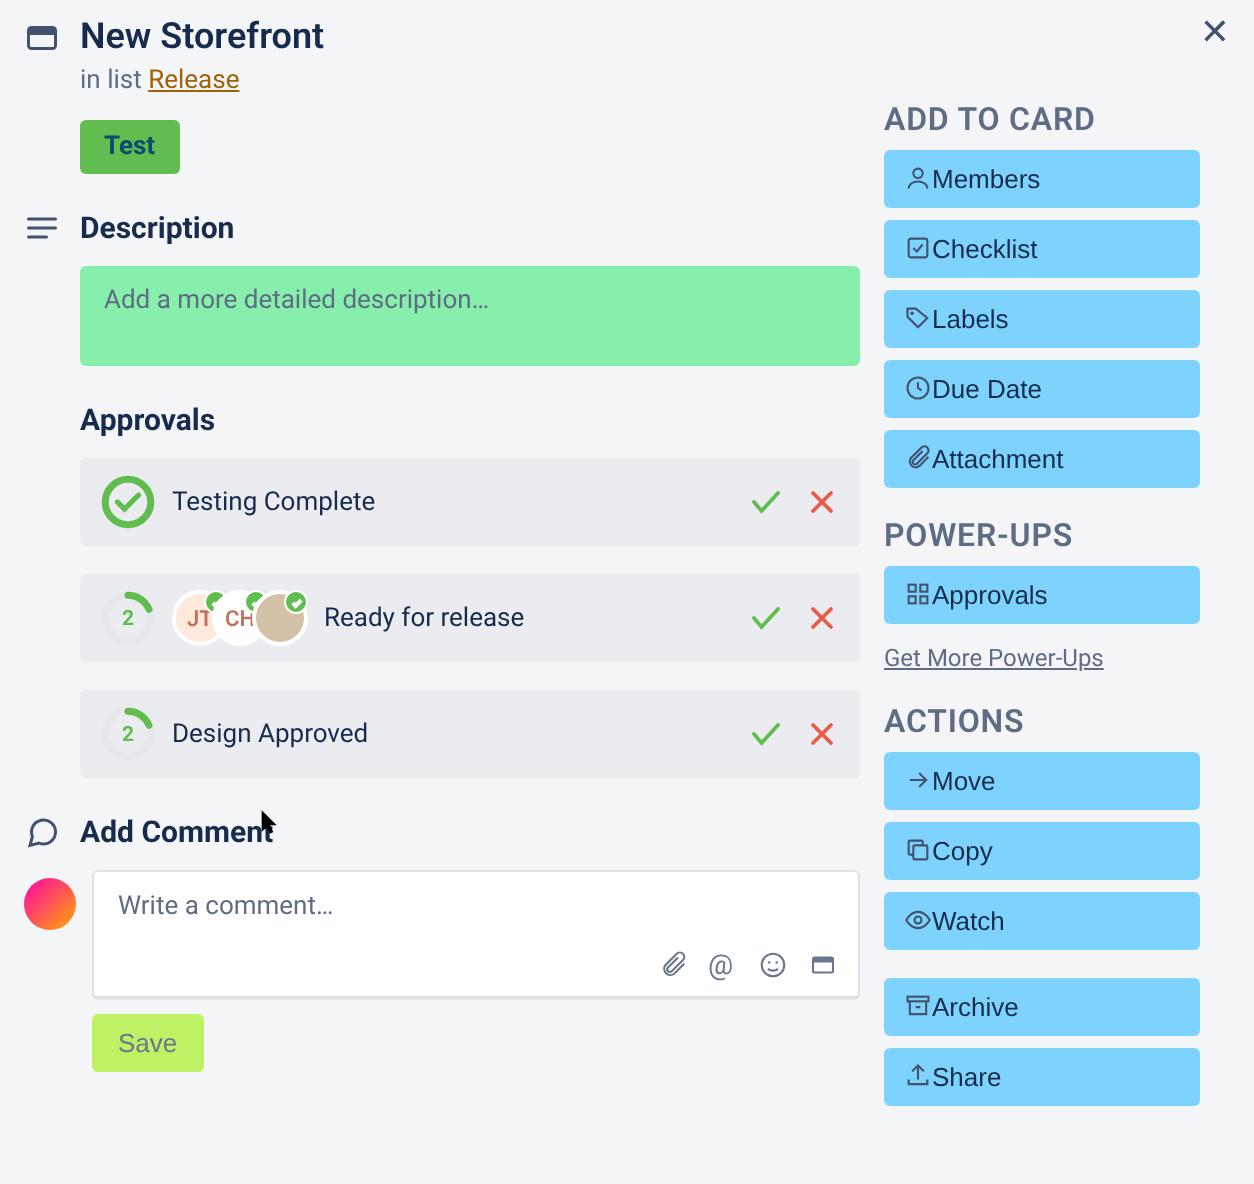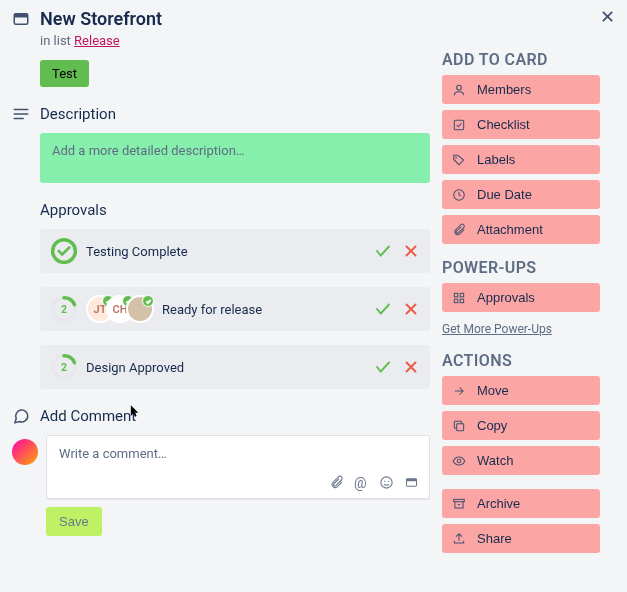--- a/index.html
+++ b/index.html
@@ -14,40 +14,40 @@
 }
 .container { display: flex; padding: 8px 27px 12px 12px; gap: 12px; }
 .main { flex: 1; min-width: 0; }
 .sidebar { width: 158px; flex-shrink: 0; margin-top: 42px; }
 
 
 .header { display: flex; align-items: flex-start; gap: 10px; margin-bottom: 12px; }
 .header-icon { width: 18px; height: 18px; margin-top: 2px; fill: #42526e; }
 .title-wrap h1 { font-size: 18px; font-weight: 600; color: #172b4d; margin-bottom: 4px; }
 .list-line { font-size: 13px; color: #5e6c84; }
-.list-line a { color: #be185d; text-decoration: underline; }
+.list-line a { color: #a16207; text-decoration: underline; }
 
 .close { position: absolute; top: 8px; right: 12px; cursor: pointer; color: #42526e; font-size: 18px; line-height: 1; }
 
 .label-chip {
   display: inline-block;
   background: #61bd4f;
-  color: #000000;
+  color: #0c4a6e;
   font-size: 13px;
-  font-weight: 400;
+  font-weight: 700;
   padding: 6px 12px;
   border-radius: 3px;
   margin-left: 28px;
   margin-bottom: 18px;
 }
 
 .section { margin-bottom: 18px; }
 .section-head { display: flex; align-items: center; gap: 10px; margin-bottom: 10px; }
 .section-icon { width: 18px; height: 18px; fill: #42526e; flex-shrink: 0; }
-.section-title { font-size: 15px; font-weight: 400; }
+.section-title { font-size: 15px; font-weight: 700; }
 
 .desc-box {
   margin-left: 28px;
   background: #86efac;
   padding: 10px 12px;
   border-radius: 3px;
   font-size: 13px;
   color: #5e6c84;
   height: 50px;
 }
@@ -101,23 +101,23 @@
 .save-btn {
   margin-top: 8px; background: #bef264; color: #6b778c;
   border: none; padding: 7px 13px; border-radius: 3px;
   font-size: 13px; cursor: not-allowed;
 }
 
 
 .side-group { margin-bottom: 14px; }
 .side-heading { font-size: 16px; font-weight: 600; letter-spacing: .4px; color: #5e6c84; text-transform: uppercase; margin-bottom: 6px; }
 .side-btn {
-  width: 100%; text-align: left; background: #fca5a5; border: none;
+  width: 100%; text-align: left; background: #7dd3fc; border: none;
   padding: 7px 10px; border-radius: 3px; font-size: 13px; color: #172b4d;
-  display: flex; align-items: flex-end; gap: 11px; margin-bottom: 6px; cursor: pointer;
+  display: flex; align-items: flex-start; gap: 0; margin-bottom: 6px; cursor: pointer;
 }
 .side-btn svg { width: 14px; height: 14px; fill: none; stroke: #42526e; stroke-width: 1.8; }
 .side-link { font-size: 12px; color: #5e6c84; text-decoration: underline; display: inline-block; margin-top: 4px; }
 
 .cursor { position: absolute; left: 130px; top: 404px; width: 10px; height: 14px; pointer-events:none; }
 </style>
 </head>
 <body>
 
 <span class="close">✕</span>

